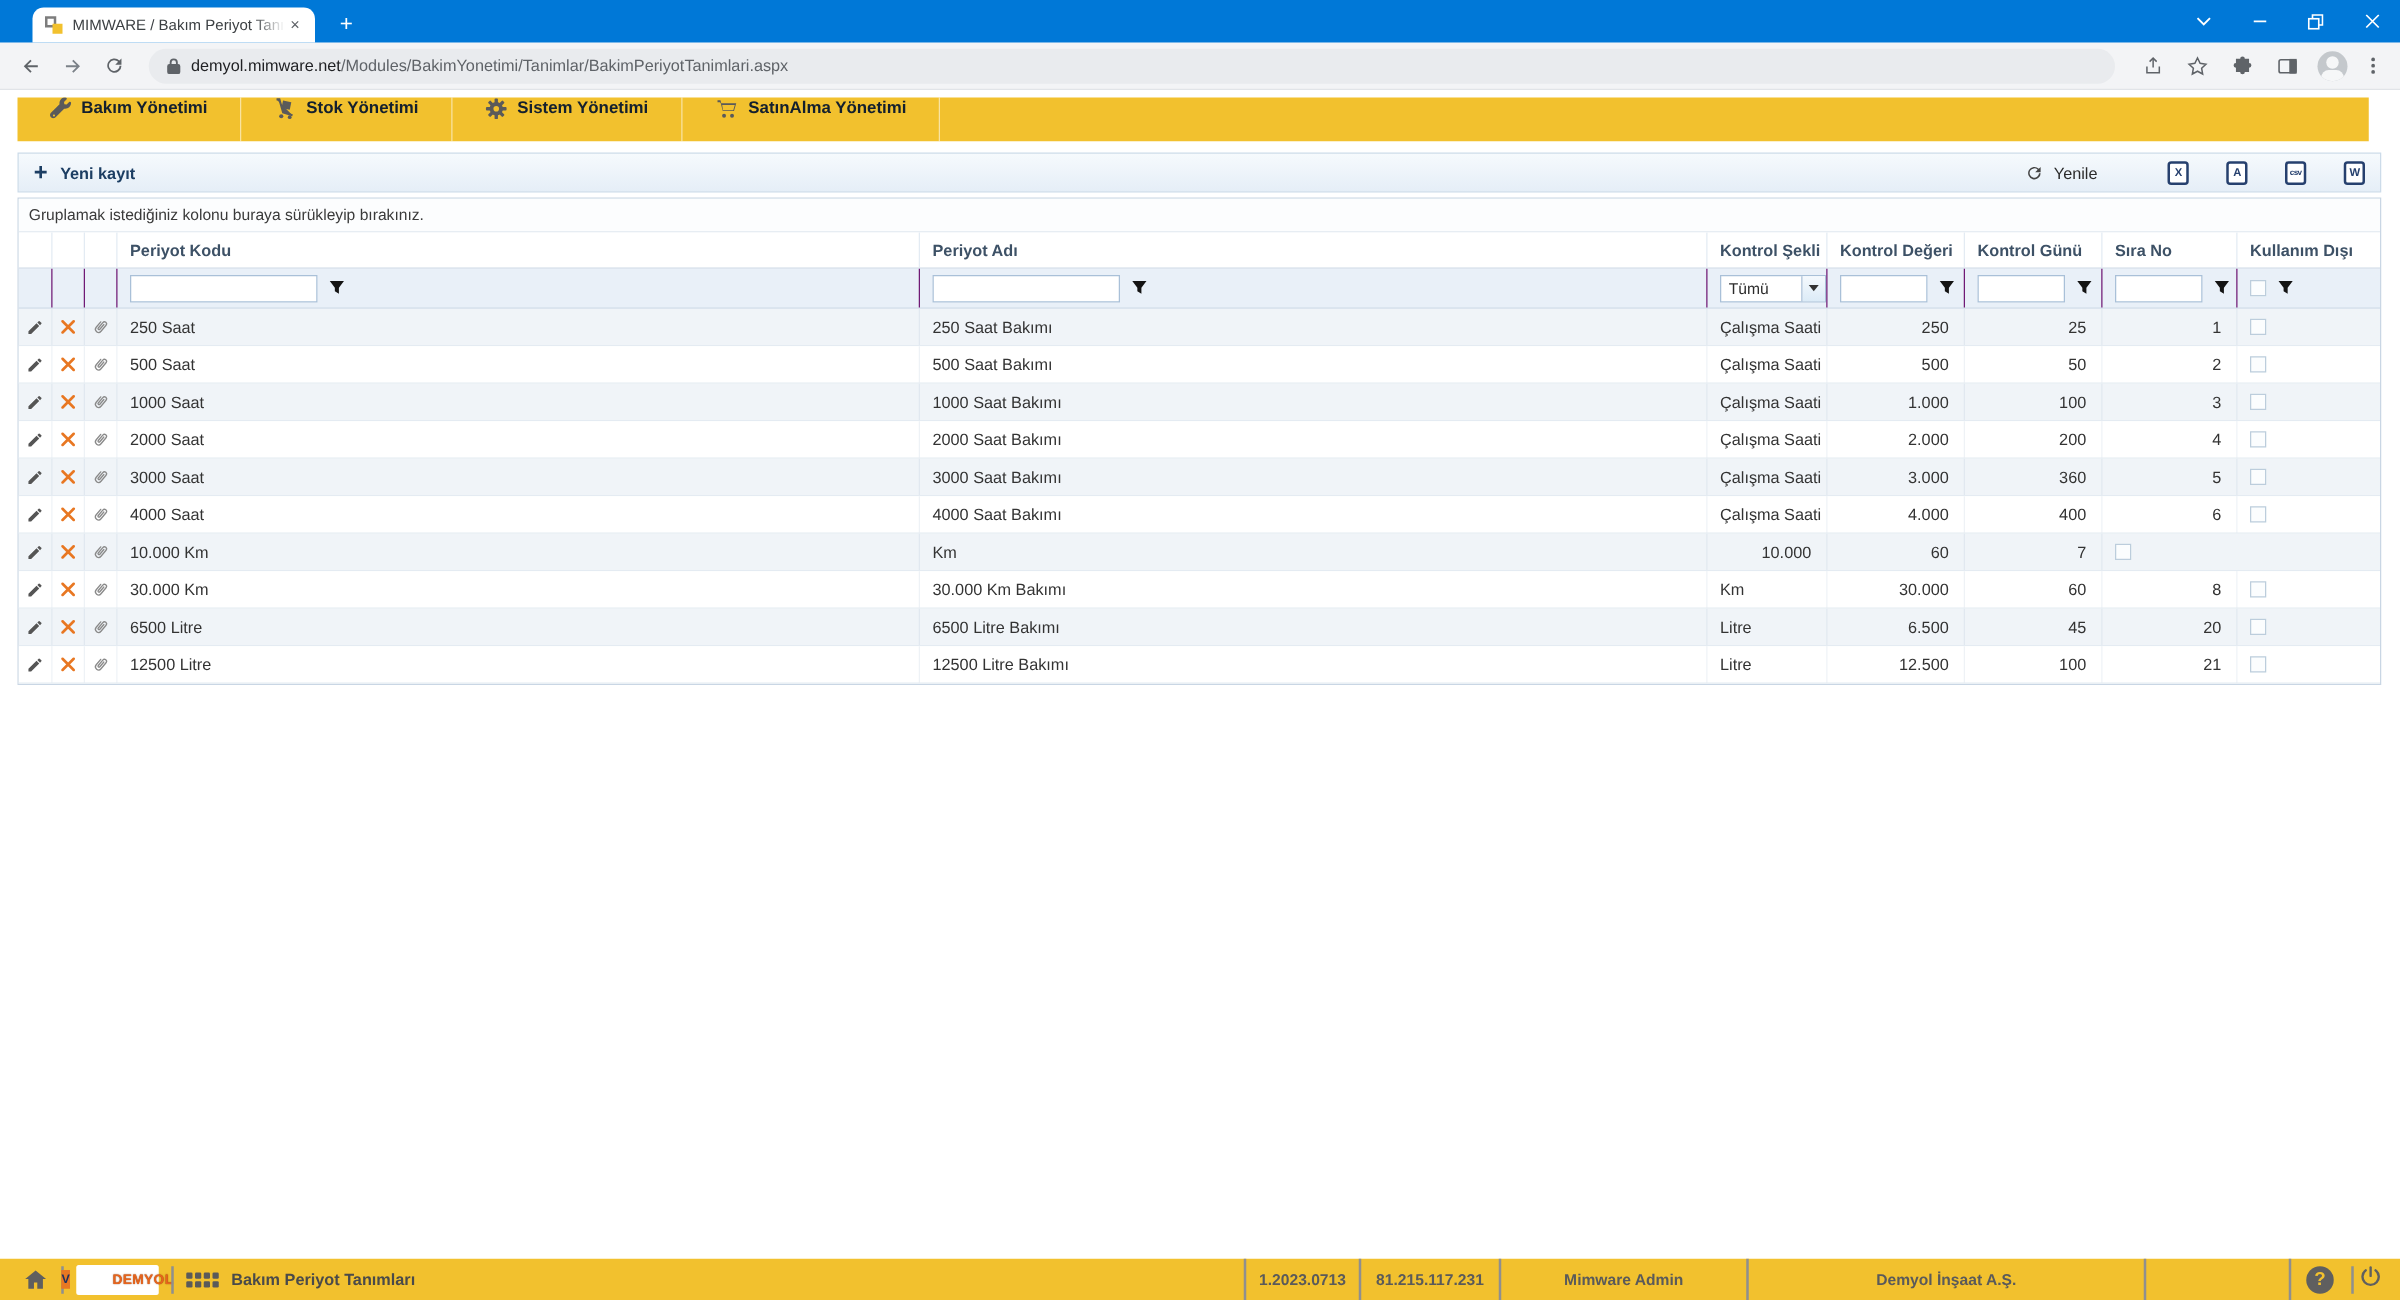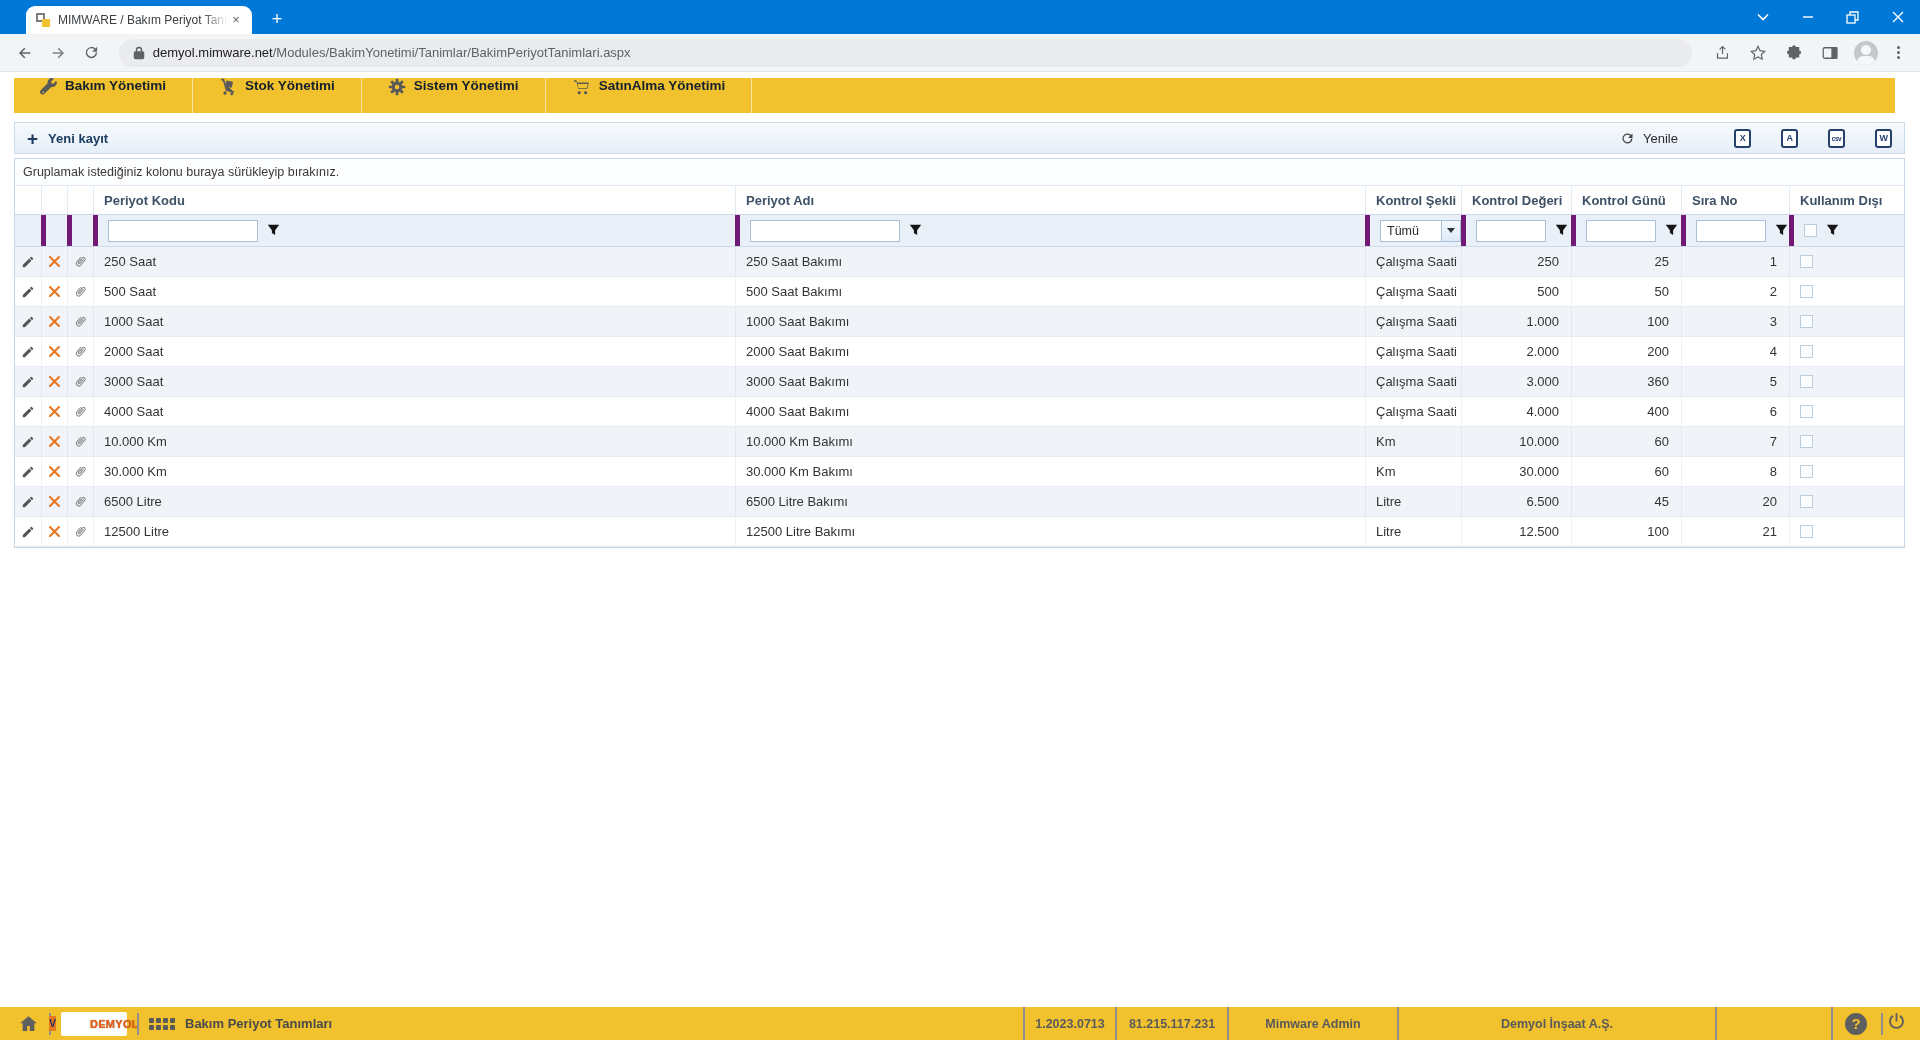--- a/index.html
+++ b/index.html
@@ -71,21 +71,21 @@
   .grouppanel { height:27px; display:flex; align-items:center; padding-left:8px;
                 background:#fcfdfe; border-bottom:1px solid #dfe8f0; }
   .grouppanel span { font-size:12.5px; color:#3a3a3a; }
   .grid-row { display:grid; grid-template-columns:var(--cols); align-items:center; }
   .hdr { height:29px; border-bottom:1px solid #cdd9e6; background:#fff; }
   .hdr .cell { font-size:13px; font-weight:bold; color:#3d5166; padding-left:10px;
                height:100%; display:flex; align-items:center; cursor:pointer; }
   .hdr .cell + .cell { border-left:1px solid #e3ebf3; }
   .filterrow { height:32px; background:#e9f0f8; border-bottom:1px solid #cdd9e6; }
   .fcell { display:flex; align-items:center; height:100%; padding-left:10px; gap:9px; }
-  .fcell + .fcell { border-left:5px solid #701a75; }
+  .fcell + .fcell { border-left:1px solid #701a75; }
   .finput { height:22px; border:1px solid #a9c0d8; background:#fff; font-size:12.5px;
             padding:0 5px; font-family:inherit; }
   .finput.wide { width:150px; }
   .finput.small { width:70px; }
   .funnel { flex:0 0 auto; cursor:pointer; }
   .combo { width:86px; height:22px; background:#fff; border:1px solid #a9c0d8;
            display:flex; align-items:center; cursor:pointer; }
   .combo .val { flex:1; font-size:12.5px; color:#2b2b2b; padding-left:6px; }
   .combo .btn { width:19px; height:100%; border-left:1px solid #a9c0d8;
                 background:linear-gradient(#f4f9fd,#dcebf7); display:flex; align-items:center; justify-content:center; }
@@ -111,21 +111,21 @@
   .f-logo .mark { width:13px; height:15px; background:#e87722; color:#1c2f5e; font-size:10px;
                   font-weight:bold; display:flex; align-items:center; justify-content:center; }
   .f-logo .word { font-size:11px; font-weight:800; color:#e8641c; letter-spacing:.3px;
                   text-shadow:0 0 1px #7a3000;padding-left:32px; }
   .f-dots { display:grid; grid-template-columns:repeat(4,5px); grid-auto-rows:5px; gap:2px; margin-right:10px; }
   .f-dots i { width:5px; height:5px; background:#5a5a5a; border-radius:1px; }
   .f-title { font-size:13px; font-weight:bold; color:#4a4a4a; }
   .f-right { margin-left:auto; display:flex; align-items:center; height:100%; }
   .f-seg { height:100%; display:flex; align-items:center; justify-content:center;
            border-left:2px solid #8f8f8f; font-size:12.5px; font-weight:bold; color:#5a5a5a; }
-  .f-seg.v { width:92px; } .f-seg.ip { width:112px; } .f-seg.user { width:170px; }
+  .f-seg.v { width:92px; } .f-seg.ip { width:112px; } .f-seg.user { width:198px; }
   .f-seg.co { width:318px; } .f-seg.gap { width:118px; border-right:2px solid #8f8f8f; }
   .f-help { width:22px; height:22px; border-radius:11px; background:#5f5f5f; color:#f2c12e;
             font-size:15px; font-weight:bold; display:flex; align-items:center; justify-content:center;
             margin:0 12px; cursor:pointer; }
   .f-power { margin:0 14px 0 2px; cursor:pointer; }
   .f-power svg { stroke:#5f5f5f; }
 </style>
 </head>
 <body>
 
@@ -524,21 +524,20 @@
           <svg width="13" height="13" viewBox="0 0 16 16" fill="none" stroke="#e87722" stroke-width="2.6" stroke-linecap="round">
             <path d="M2.5 2.5 13.5 13.5M13.5 2.5 2.5 13.5"></path>
           </svg>
         </div>
         <div class="cell icell">
           <svg width="15" height="15" viewBox="0 0 24 24" fill="none" stroke="#8a8a8a" stroke-width="1.7" stroke-linecap="round" transform="rotate(40)">
             <path d="M8 7v9a4 4 0 0 0 8 0V6a2.7 2.7 0 0 0-5.4 0v9a1.3 1.3 0 0 0 2.6 0V7"></path>
           </svg>
         </div>
         <div class="cell">10.000 Km</div>
-        <div class="cell">10.000 Km Bakımı</div>
         <div class="cell">Km</div>
         <div class="cell num">10.000</div>
         <div class="cell num">60</div>
         <div class="cell num">7</div>
         <div class="cell">
           <span class="checkbox"></span>
         </div>
       </div>
       <div class="grid-row drow">
         <div class="cell icell">

